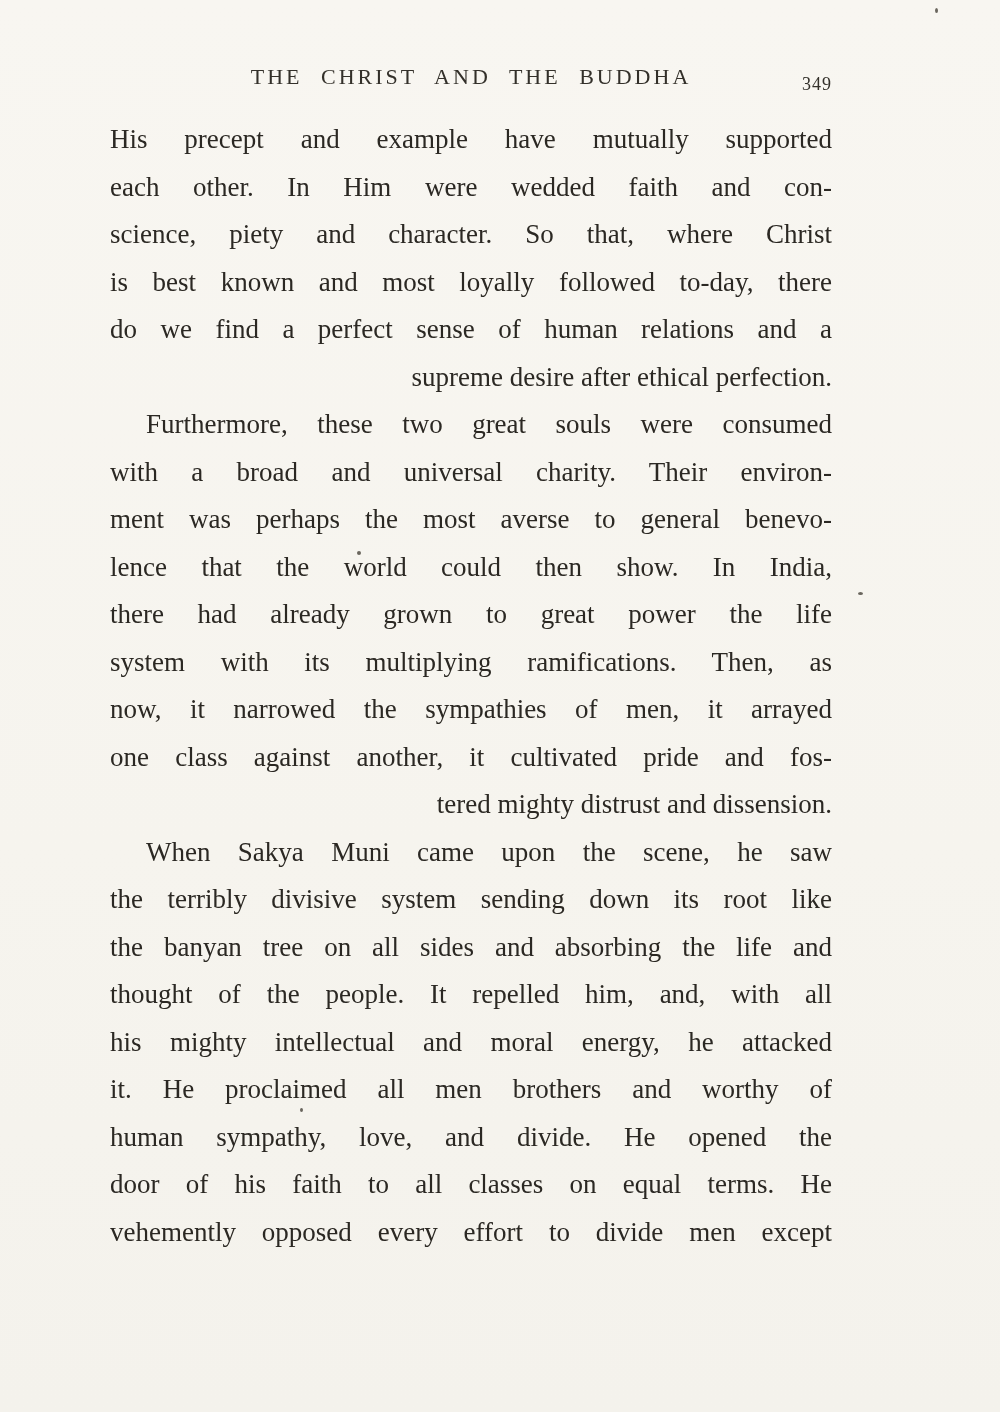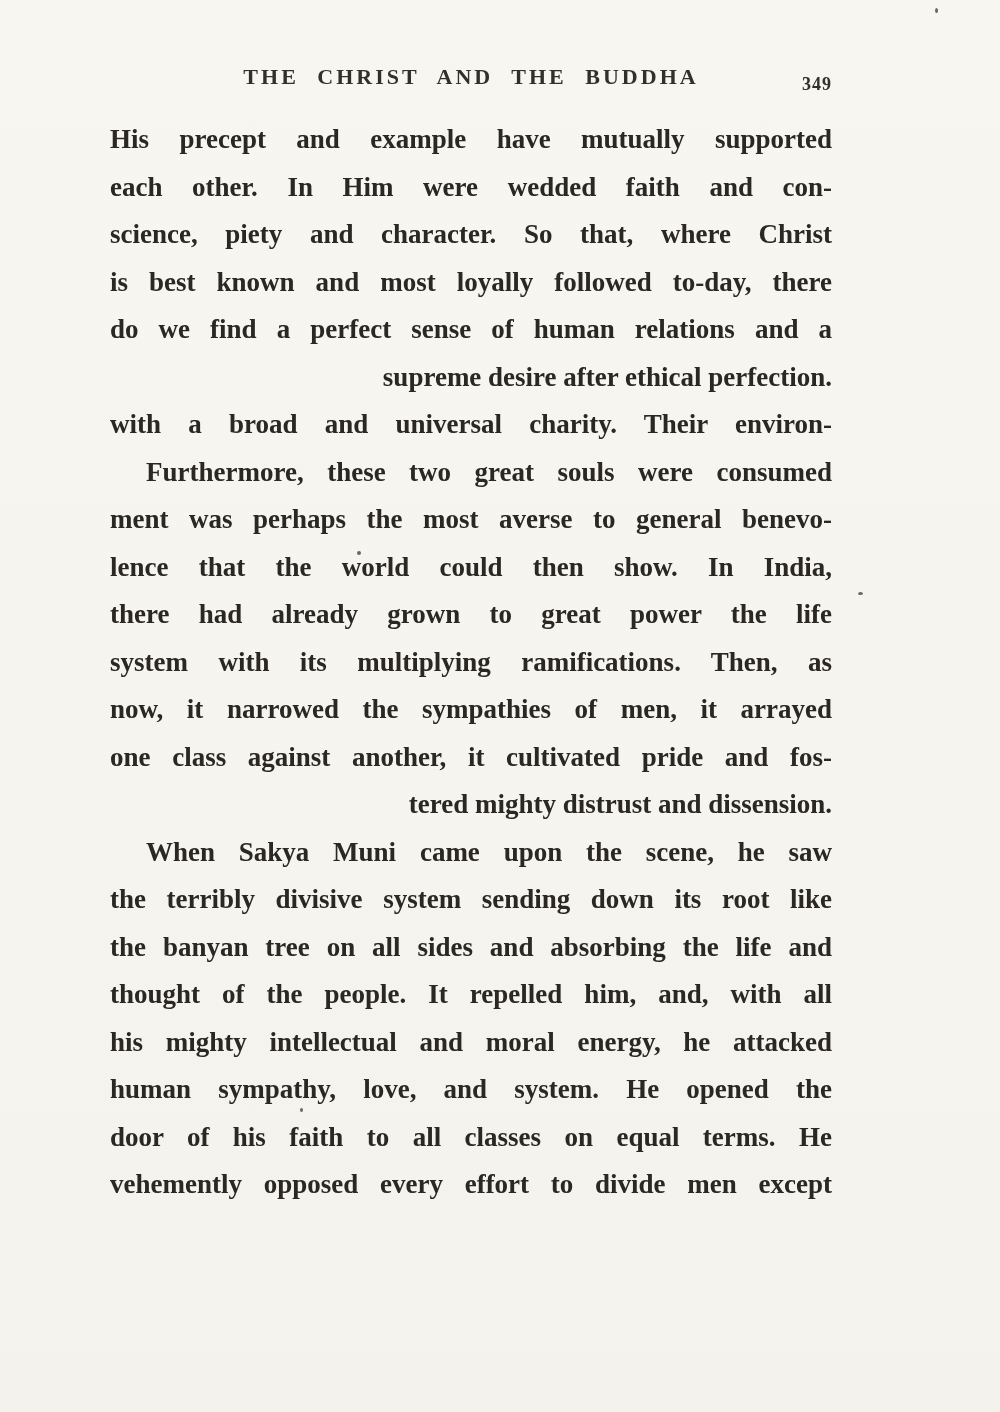--- a/index.html
+++ b/index.html
@@ -8,21 +8,20 @@
     background: #f7f5f0;
   }
   .page {
     position: relative;
     width: 1000px;
     height: 1412px;
     background: linear-gradient(180deg, #f8f6f1 0%, #f6f4ee 60%, #f4f2ec 100%);
     overflow: hidden;
     font-family: "Liberation Serif", "DejaVu Serif", serif;
     color: #2b2823;
-    font-weight: bold;
   }
   .header {
     position: absolute;
     top: 64px;
     left: 110px;
     width: 722px;
     height: 30px;
   }
   .running-title {
     display: block;
@@ -84,37 +83,38 @@
   <div class="body-text">
       <div class="paragraph">
         <div class="line just">His precept and example have mutually supported</div>
         <div class="line just">each other.  In Him were wedded faith and con-</div>
         <div class="line just">science, piety and character.  So that, where Christ</div>
         <div class="line just">is best known and most loyally followed to-day, there</div>
         <div class="line just">do we find a perfect sense of human relations and a</div>
         <div class="line">supreme desire after ethical perfection.</div>
       </div>
       <div class="paragraph">
+        <div class="line just first-indent">Furthermore, these two great souls were consumed</div>
         <div class="line just">with a broad and universal charity.  Their environ-</div>
-        <div class="line just first-indent">Furthermore, these two great souls were consumed</div>
         <div class="line just">ment was perhaps the most averse to general benevo-</div>
         <div class="line just">lence that the world could then show.  In India,</div>
         <div class="line just">there had already grown to great power the life</div>
         <div class="line just">system with its multiplying ramifications.  Then, as</div>
         <div class="line just">now, it narrowed the sympathies of men, it arrayed</div>
         <div class="line just">one class against another, it cultivated pride and fos-</div>
         <div class="line">tered mighty distrust and dissension.</div>
       </div>
       <div class="paragraph">
         <div class="line just first-indent">When Sakya Muni came upon the scene, he saw</div>
         <div class="line just">the terribly divisive system sending down its root like</div>
         <div class="line just">the banyan tree on all sides and absorbing the life and</div>
         <div class="line just">thought of the people.  It repelled him, and, with all</div>
         <div class="line just">his mighty intellectual and moral energy, he attacked</div>
-        <div class="line just">human sympathy, love, and system.  He opened the</div>
+        <div class="line just">it.  He proclaimed all men brothers and worthy of</div>
+        <div class="line just">human sympathy, love, and divide.  He opened the</div>
         <div class="line just">door of his faith to all classes on equal terms.  He</div>
         <div class="line just">vehemently opposed every effort to divide men except</div>
       </div>
     </div>
 
   <div class="speck s1"></div>
   <div class="speck s2"></div>
   <div class="speck s3"></div>
   <div class="speck s4"></div>
 </div>

